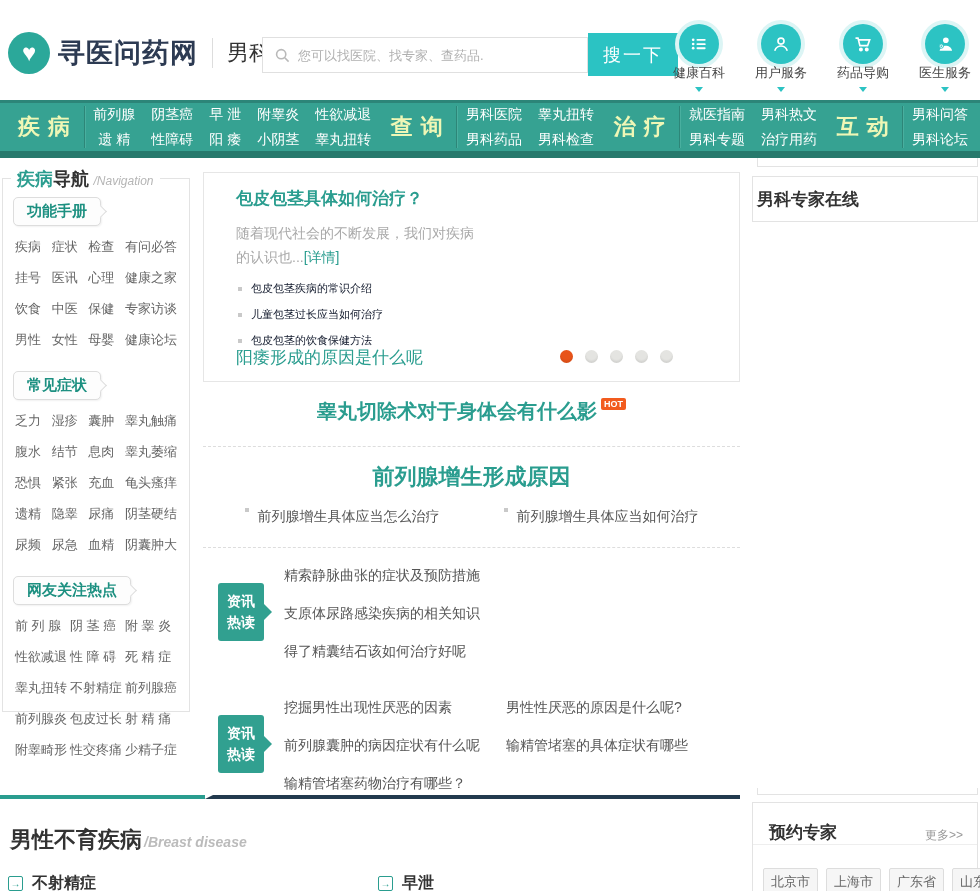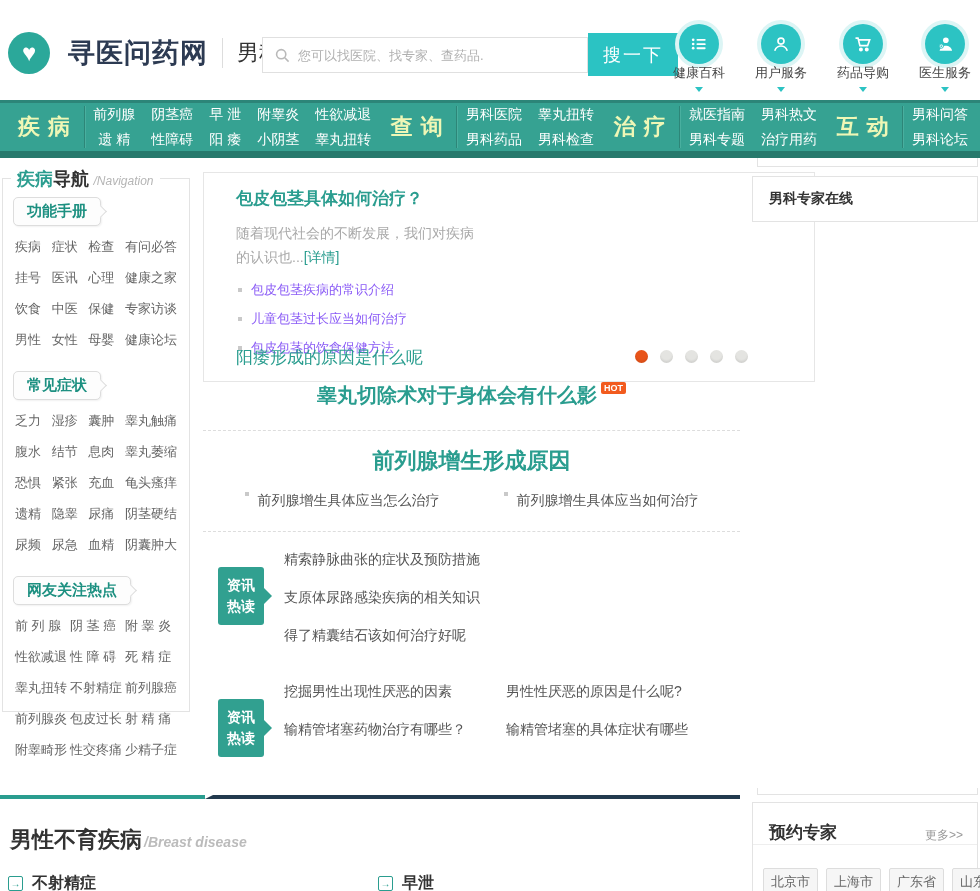--- a/index.html
+++ b/index.html
@@ -5,21 +5,21 @@
   * { margin:0; padding:0; box-sizing:border-box; }
   html,body { background:#fff; }
   body { font-family:"Liberation Sans","DejaVu Sans",sans-serif; }
   .page { position:relative; width:980px; height:891px; overflow:hidden; background:#fff; }
 
   
   .header { position:absolute; left:0; top:0; width:980px; height:100px; background:#fff; }
   .logo { position:absolute; left:8px; top:32px; display:flex; align-items:center; cursor:pointer; }
   .logo-circle { width:42px; height:42px; border-radius:50%; background:#2ba89a; display:flex; align-items:center; justify-content:center; }
   .logo-heart { color:#fff; font-size:24px; line-height:1; }
-  .logo-text { margin-left:18px; font-size:27px; font-weight:bold; color:#2c3a52; letter-spacing:1px; }
+  .logo-text { margin-left:8px; font-size:27px; font-weight:bold; color:#2c3a52; letter-spacing:1px; }
   .logo-divider { width:1px; height:30px; background:#ddd; margin:0 14px; }
   .channel-name { font-size:22px; color:#333; }
 
   .search-wrap { position:absolute; left:262px; top:37px; width:326px; height:36px; border:1px solid #e0e0e0; display:flex; align-items:center; background:#fff; }
   .search-icon { margin:0 8px 0 12px; display:flex; }
   .search-input { flex:1; border:none; outline:none; font-size:13px; color:#c2410c; background:transparent; }
   .search-input::placeholder { color:#b0b0b0; }
   .search-btn { position:absolute; left:588px; top:33px; width:90px; height:43px; background:#2bc3c3; color:#fff; border:none; font-size:18px; letter-spacing:2px; cursor:pointer; }
 
   .quick-links { position:absolute; right:4px; top:24px; display:flex; gap:20px; }
@@ -46,51 +46,51 @@
   .sidebar-title .t3 { font-size:12px; font-style:italic; color:#b5b5b5; }
   .side-badge { position:relative; display:inline-block; margin:18px 0 10px 10px; border:1px solid #ddd; border-radius:5px; padding:4px 13px; font-size:15px; font-weight:bold; color:#1d9081; background:#fdfdfd; box-shadow:1px 1px 2px rgba(0,0,0,.06); cursor:pointer; }
   .side-badge::after { content:''; position:absolute; right:-5px; top:9px; width:8px; height:8px; background:#fdfdfd; border-right:1px solid #ddd; border-top:1px solid #ddd; transform:rotate(45deg); }
   .side-grid { display:grid; justify-content:space-between; padding:2px 12px 4px 12px; row-gap:13px; }
   .side-grid.c4 { grid-template-columns:repeat(4,auto); }
   .side-grid.c3 { grid-template-columns:repeat(3,auto); }
   .side-link { font-size:13px; color:#666; white-space:pre; cursor:pointer; }
 
   
   .main-col { position:absolute; left:203px; top:172px; width:537px; }
-  .feature-box { position:relative; width:612px; height:210px; border:1px solid #e6e6e6; background:#fff;padding-left:40px; }
+  .feature-box { position:relative; width:537px; height:210px; border:1px solid #e6e6e6; background:#fff;padding-left:40px; }
   .feature-title { position:absolute; left:32px; top:14px; font-size:17px; font-weight:bold; color:#2a9d8f; cursor:pointer; }
   .feature-excerpt { position:absolute; left:32px; top:48px; width:250px; font-size:14px; color:#a9a9a9; line-height:24px; }
   .detail-link { color:#2a9d8f; cursor:pointer; }
   .feature-list { position:absolute; left:34px; top:108px; list-style:none; }
-  .feature-list li { display:flex; align-items:center; margin-bottom:11px; font-size:13px; color:#8b5cf6; cursor:pointer; }
+  .feature-list li { display:flex; align-items:center; margin-bottom:11px; font-size:11px; color:#0f172a; cursor:pointer; }
   .sq-bullet { width:4px; height:4px; background:#c9c9c9; margin-right:9px; flex:0 0 auto; }
   .feature-bottom-link { position:absolute; left:32px; bottom:12px; font-size:17px; color:#2a9d8f; cursor:pointer; }
   .dots { position:absolute; right:66px; bottom:18px; display:flex; gap:12px; }
   .dot { width:13px; height:13px; border-radius:50%; background:#e4e4e1; box-shadow:inset 0 -2px 2px rgba(0,0,0,.08); cursor:pointer; }
   .dot.active { background:#e8541a; }
 
-  .headline-hot { text-align:center; font-size:20px; font-weight:bold; color:#2a9d8f; cursor:pointer; }
+  .headline-hot { margin-top:16px; text-align:center; font-size:20px; font-weight:bold; color:#2a9d8f; cursor:pointer; }
   .hot-badge { display:inline-block; vertical-align:top; margin-left:4px; background:#f25b1e; color:#fff; font-size:9px; font-weight:bold; padding:1px 3px; border-radius:2px; letter-spacing:0; }
   .dashed { border:none; border-top:1px dashed #ddd; margin:21px 0 0 0; }
   .headline-sub { margin-top:15px; text-align:center; font-size:22px; font-weight:bold; color:#2a9d8f; cursor:pointer; }
   .sub-links { margin-top:16px; display:flex; justify-content:center; gap:64px; }
   .sub-links .item { display:flex; align-items:flex-start; font-size:14px; color:#555; cursor:pointer; }
 
   .news { display:flex; margin-top:16px; }
   .news + .news { margin-top:18px; }
   .news-badge { position:relative; flex:0 0 auto; width:46px; height:58px; margin:19px 20px 0 15px; background:#31a090; color:#fff; border-radius:3px; display:flex; flex-direction:column; align-items:center; justify-content:center; gap:3px; font-size:14px; font-weight:bold; cursor:pointer; }
   .news-badge::after { content:''; position:absolute; right:-8px; top:21px; width:0; height:0; border-top:8px solid transparent; border-bottom:8px solid transparent; border-left:8px solid #31a090; }
   .news-cols { display:flex; }
   .news-col { width:222px; list-style:none; }
   .news-col li { font-size:14px; color:#555; margin-bottom:16px; line-height:22px; white-space:nowrap; cursor:pointer; }
 
   
   .frag-top { position:absolute; left:757px; top:158px; width:221px; height:9px; border:1px solid #e3e3e3; border-top:none; background:#fff; }
   .expert-box { position:absolute; left:752px; top:176px; width:226px; height:46px; border:1px solid #e3e3e3; background:#fff; display:flex; align-items:center; }
-  .expert-title { margin-left:16px; font-size:14px; font-weight:bold; color:#333; }
+  .expert-title { margin-left:4px; font-size:17px; font-weight:bold; color:#333; }
   .frag-bottom { position:absolute; left:757px; top:788px; width:221px; height:7px; border:1px solid #e3e3e3; border-top:none; background:#fff; }
 
   .appoint-box { position:absolute; left:752px; top:802px; width:226px; height:120px; border:1px solid #e3e3e3; background:#fff; }
   .appoint-head { display:flex; align-items:flex-end; justify-content:space-between; padding:0 14px 0 16px; height:42px; border-bottom:1px solid #eee; }
   .appoint-title { font-size:17px; font-weight:bold; color:#333; }
   .appoint-more { font-size:12px; color:#999; cursor:pointer; }
   .province-row { display:flex; gap:8px; padding:10px 10px 0 10px; }
   .province-btn { font-size:13px; color:#666; background:#f6f6f6; border:1px solid #ddd; border-radius:2px; padding:4px 7px; white-space:nowrap; cursor:pointer;margin-top:13px; }
 
   
@@ -367,20 +367,21 @@
 
     <div class="news">
       <div class="news-badge">
         <span>资讯</span>
         <span>热读</span>
       </div>
       <div class="news-cols">
         <ul class="news-col">
 
         <li>挖掘男性出现性厌恶的因素</li>
+            <li>前列腺囊肿的病因症状有什么呢</li>
             <li>输精管堵塞药物治疗有哪些？</li>
           </ul>
         <ul class="news-col">
 
         <li>男性性厌恶的原因是什么呢?</li>
             <li>输精管堵塞的具体症状有哪些</li>
           </ul>
       </div>
     </div>
   </div>

